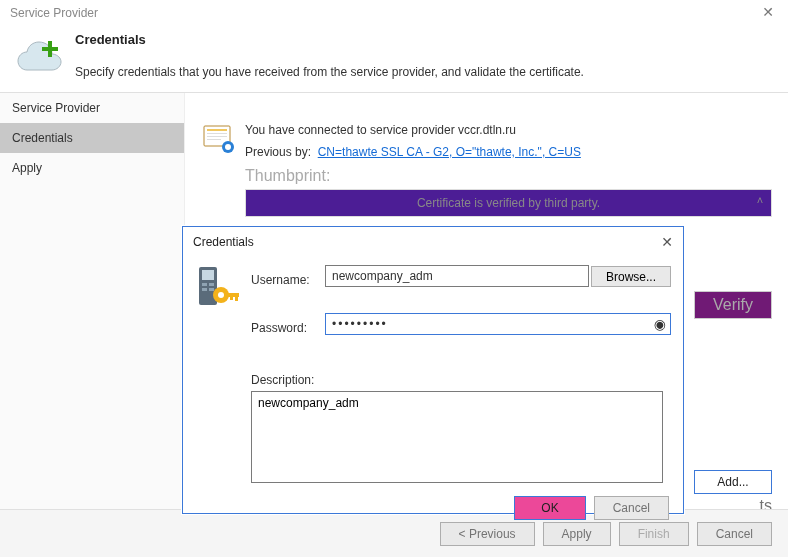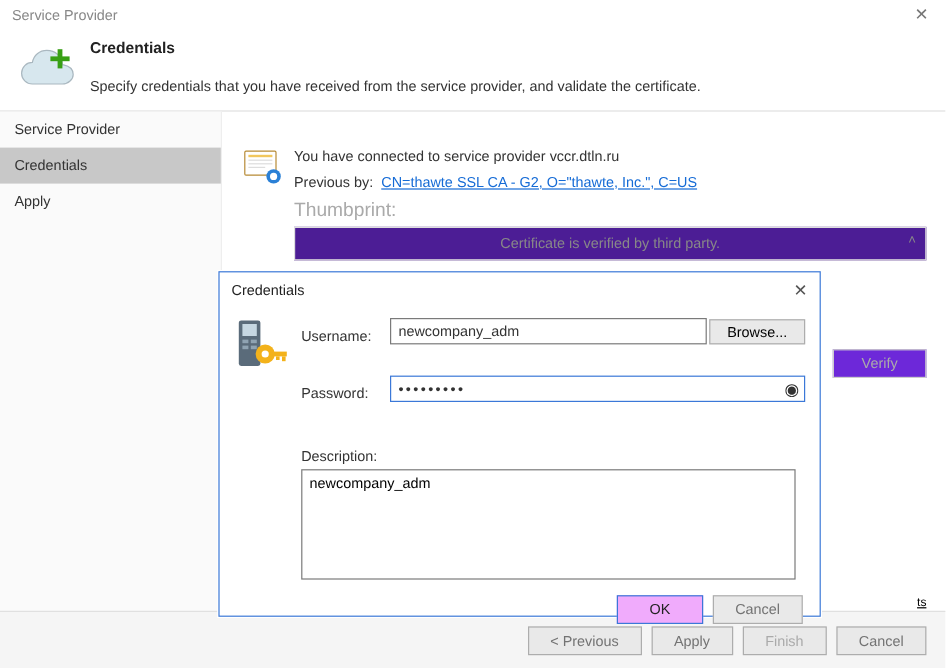--- a/index.html
+++ b/index.html
@@ -18,23 +18,23 @@
     .main { flex: 1; padding: 16px 16px 0 18px; position: relative; }
     .cert-row { display: flex; align-items: flex-start; gap: 10px; margin-top: 14px; }
     .cert-icon { width: 32px; height: 32px; }
     .cert-text { flex: 1; font-size: 12px; color: #333; }
     .verified-row { margin-top: 8px; font-size: 12px; }
     .verified-row a { color: #156bd6; text-decoration: underline; }
     .thumb-label { margin-top: 8px; color: #aaa; font-size: 16px; }
     .thumb-box { margin-top: 4px; border: 1px solid #ddd; background: #4c1d95; height: auto; position: relative; }
     .thumb-box-inner { padding: 6px 10px; font-size: 12px; color: #888; text-align: center; }
     .spin-btn { position: absolute; right: 4px; top: 4px; width: 14px; height: 14px; color: #888; font-size: 11px; text-align: center; }
-    .verify-btn { position: absolute; right: 16px; top: 198px; width: 78px; padding: 4px 0; font-size: 12px; color: #aaa; background: #6d28d9; border: 1px solid #ccc; }
+    .verify-btn { position: absolute; right: 16px; top: 198px; width: 78px; padding: 4px 0; font-size: 16px; color: #aaa; background: #701a75; border: 1px solid #ccc; }
     .add-btn { position: absolute; right: 16px; top: 377px; width: 78px; padding: 4px 0; font-size: 12px; color: #222; background: #fff; border: 1px solid #3b78d8; text-align: center; }
-    .link-frag { position: absolute; right: 16px; top: 404px; color: #000000; text-decoration: underline; font-size: 10px; }
+    .link-frag { position: absolute; right: 16px; top: 404px; color: #737373; text-decoration: underline; font-size: 16px; }
     .footer { position: absolute; left: 0; right: 0; bottom: 0; height: 48px; border-top: 1px solid #e0e0e0; background: #f5f5f5; display: flex; align-items: center; justify-content: flex-end; padding: 0 16px; gap: 8px; }
     .footer button, .dlg-footer button { height: 24px; padding: 0 18px; font-size: 12px; border: 1px solid #adadad; background: #e9e9e9; color: #737373; cursor: pointer; }
     .footer button.disabled { color: #aaa; }
     
     .dialog { position: absolute; left: 182px; top: 226px; width: 502px; height: 288px; background: #fff; border: 1px solid #3b78d8; box-shadow: 0 0 0 1px #fff; }
     .dlg-title { height: 30px; display: flex; align-items: center; padding: 0 10px; font-size: 12px; color: #222; }
     .dlg-title .dlg-close { margin-left: auto; font-size: 14px; color: #555; cursor: pointer; }
     .dlg-body { padding: 8px 12px 0 12px; }
     .dlg-row { display: flex; align-items: flex-start; gap: 10px; }
     .key-icon { width: 46px; height: 54px; flex-shrink: 0; }
@@ -42,21 +42,21 @@
     .form-line { display: flex; align-items: flex-end; gap: 2px; margin-bottom: 26px; }
     .form-line label { width: 72px; font-size: 12px; }
     .form-line input { flex: 1; height: 22px; border: 1px solid #7a7a7a; font-size: 12px; padding: 0 6px; color: #333; }
     .pw-wrap { flex: 1; position: relative; }
     .pw-wrap input { width: 100%; border: 1px solid #3b78d8; height: 22px; letter-spacing: 2px; padding-right: 26px; }
     .eye { position: absolute; right: 5px; top: 3px; font-size: 14px; color: #333; }
     .browse-btn { width: 80px; height: 21px; font-size: 12px; border: 1px solid #adadad; background: #e9e9e9; }
     .desc-label { font-size: 12px; margin: 12px 0 4px 56px; }
     .desc-area { width: 412px; height: 92px; border: 1px solid #7a7a7a; padding: 4px 6px; font-size: 12px; margin-left: 56px; resize: none; font-family: inherit; }
     .dlg-footer { display: flex; justify-content: flex-end; gap: 8px; padding: 10px 14px 0 0; }
-    .dlg-footer .ok-btn { border: 1px solid #3b78d8; background: #f0abfc; color: #222; padding: 0 26px; }
+    .dlg-footer .ok-btn { border: 1px solid #3b78d8; background: #ec4899; color: #222; padding: 0 26px; }
   </style>
 </head>
 <body>
 
 <div class="titlebar">
   <span>Service Provider</span>
   <span class="close">✕</span>
 </div>
 
 <div class="header">
@@ -102,20 +102,21 @@
           <a href="#">CN=thawte SSL CA - G2, O="thawte, Inc.", C=US</a>
         </div>
         <div class="thumb-label">Thumbprint:</div>
         <div class="thumb-box">
           <div class="thumb-box-inner">Certificate is verified by third party.</div>
           <div class="spin-btn">˄</div>
         </div>
       </div>
     </div>
     <button class="verify-btn" disabled="">Verify</button>
+    <div class="add-btn">Add...</div>
     <span class="link-frag">ts</span>
   </div>
 </div>
 
 <div class="footer">
   <button>&lt; Previous</button>
   <button>Apply</button>
   <button class="disabled" disabled="">Finish</button>
   <button>Cancel</button>
 </div>

